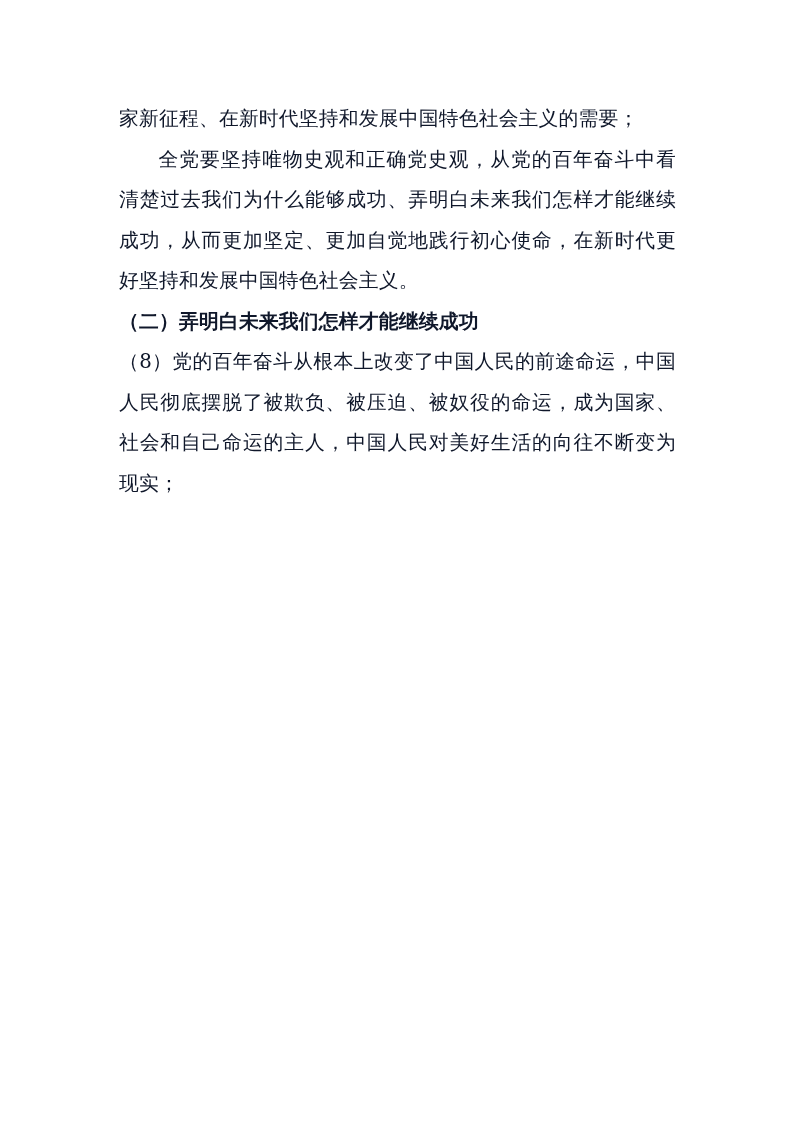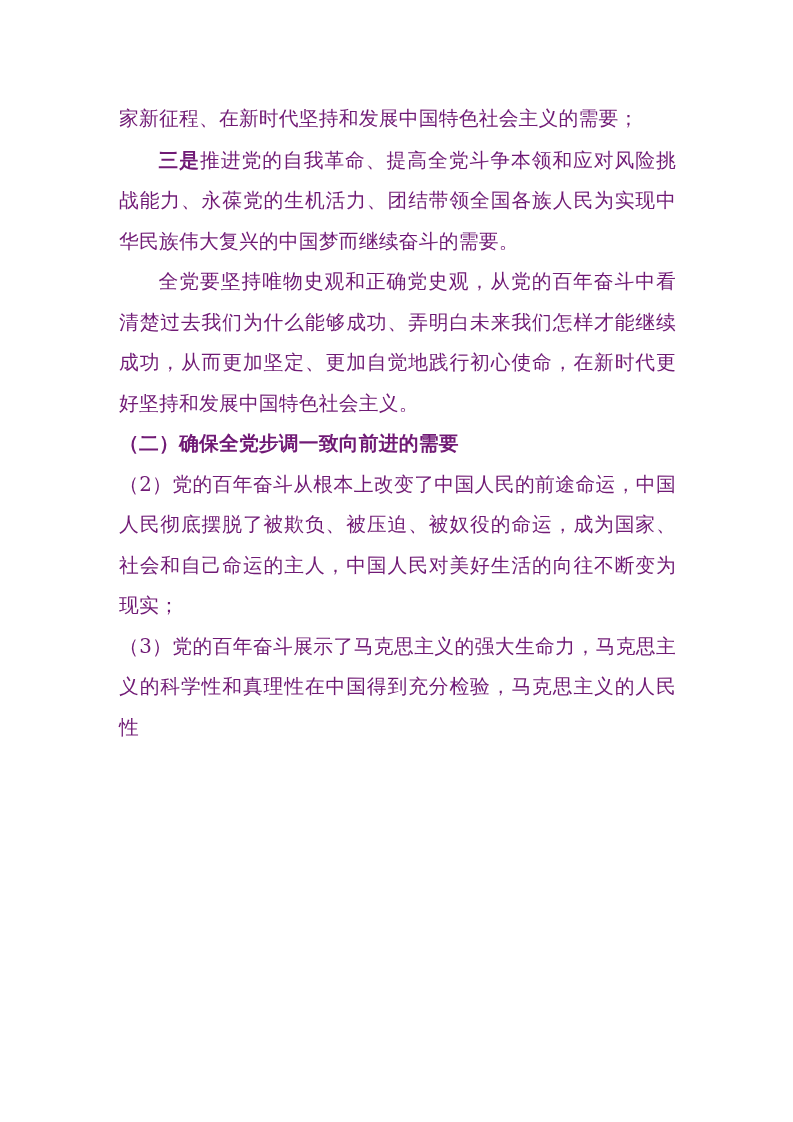--- a/index.html
+++ b/index.html
@@ -49,21 +49,19 @@
     font-weight: inherit;
   }
   span.run.bold {
     font-weight: bold;
   }
 </style>
 </head>
 <body style="background: rgb(255, 255, 255);">
 
 <div class="page">
-  <div class="text-content" id="text-content" style="color: #701a75;">
+  <div class="text-content" id="text-content" style="color: #0f172a;">
       <p class="para"><span class="run">家新征程、在新时代坚持和发展中国特色社会主义的需要；</span></p>
-      <p class="para indent"><span class="run bold">三是</span><span class="run">推进党的自我革命、提高全党斗争本领和应对风险挑战能力、永葆党的生机活力、团结带领全国各族人民为实现中华民族伟大复兴的中国梦而继续奋斗的需要。</span></p>
       <p class="para indent"><span class="run">全党要坚持唯物史观和正确党史观，从党的百年奋斗中看清楚过去我们为什么能够成功、弄明白未来我们怎样才能继续成功，从而更加坚定、更加自觉地践行初心使命，在新时代更好坚持和发展中国特色社会主义。</span></p>
-      <p class="h1"><span class="run bold">（二）确保全党步调一致向前进的需要</span></p>
-      <p class="para"><span class="run">（2）党的百年奋斗从根本上改变了中国人民的前途命运，中国人民彻底摆脱了被欺负、被压迫、被奴役的命运，成为国家、社会和自己命运的主人，中国人民对美好生活的向往不断变为现实；</span></p>
-      <p class="para"><span class="run">（3）党的百年奋斗展示了马克思主义的强大生命力，马克思主义的科学性和真理性在中国得到充分检验，马克思主义的人民性</span></p>
+      <p class="h1"><span class="run bold">（二）弄明白未来我们怎样才能继续成功</span></p>
+      <p class="para"><span class="run">（8）党的百年奋斗从根本上改变了中国人民的前途命运，中国人民彻底摆脱了被欺负、被压迫、被奴役的命运，成为国家、社会和自己命运的主人，中国人民对美好生活的向往不断变为现实；</span></p>
     </div>
 </div>
 
 </body></html>

